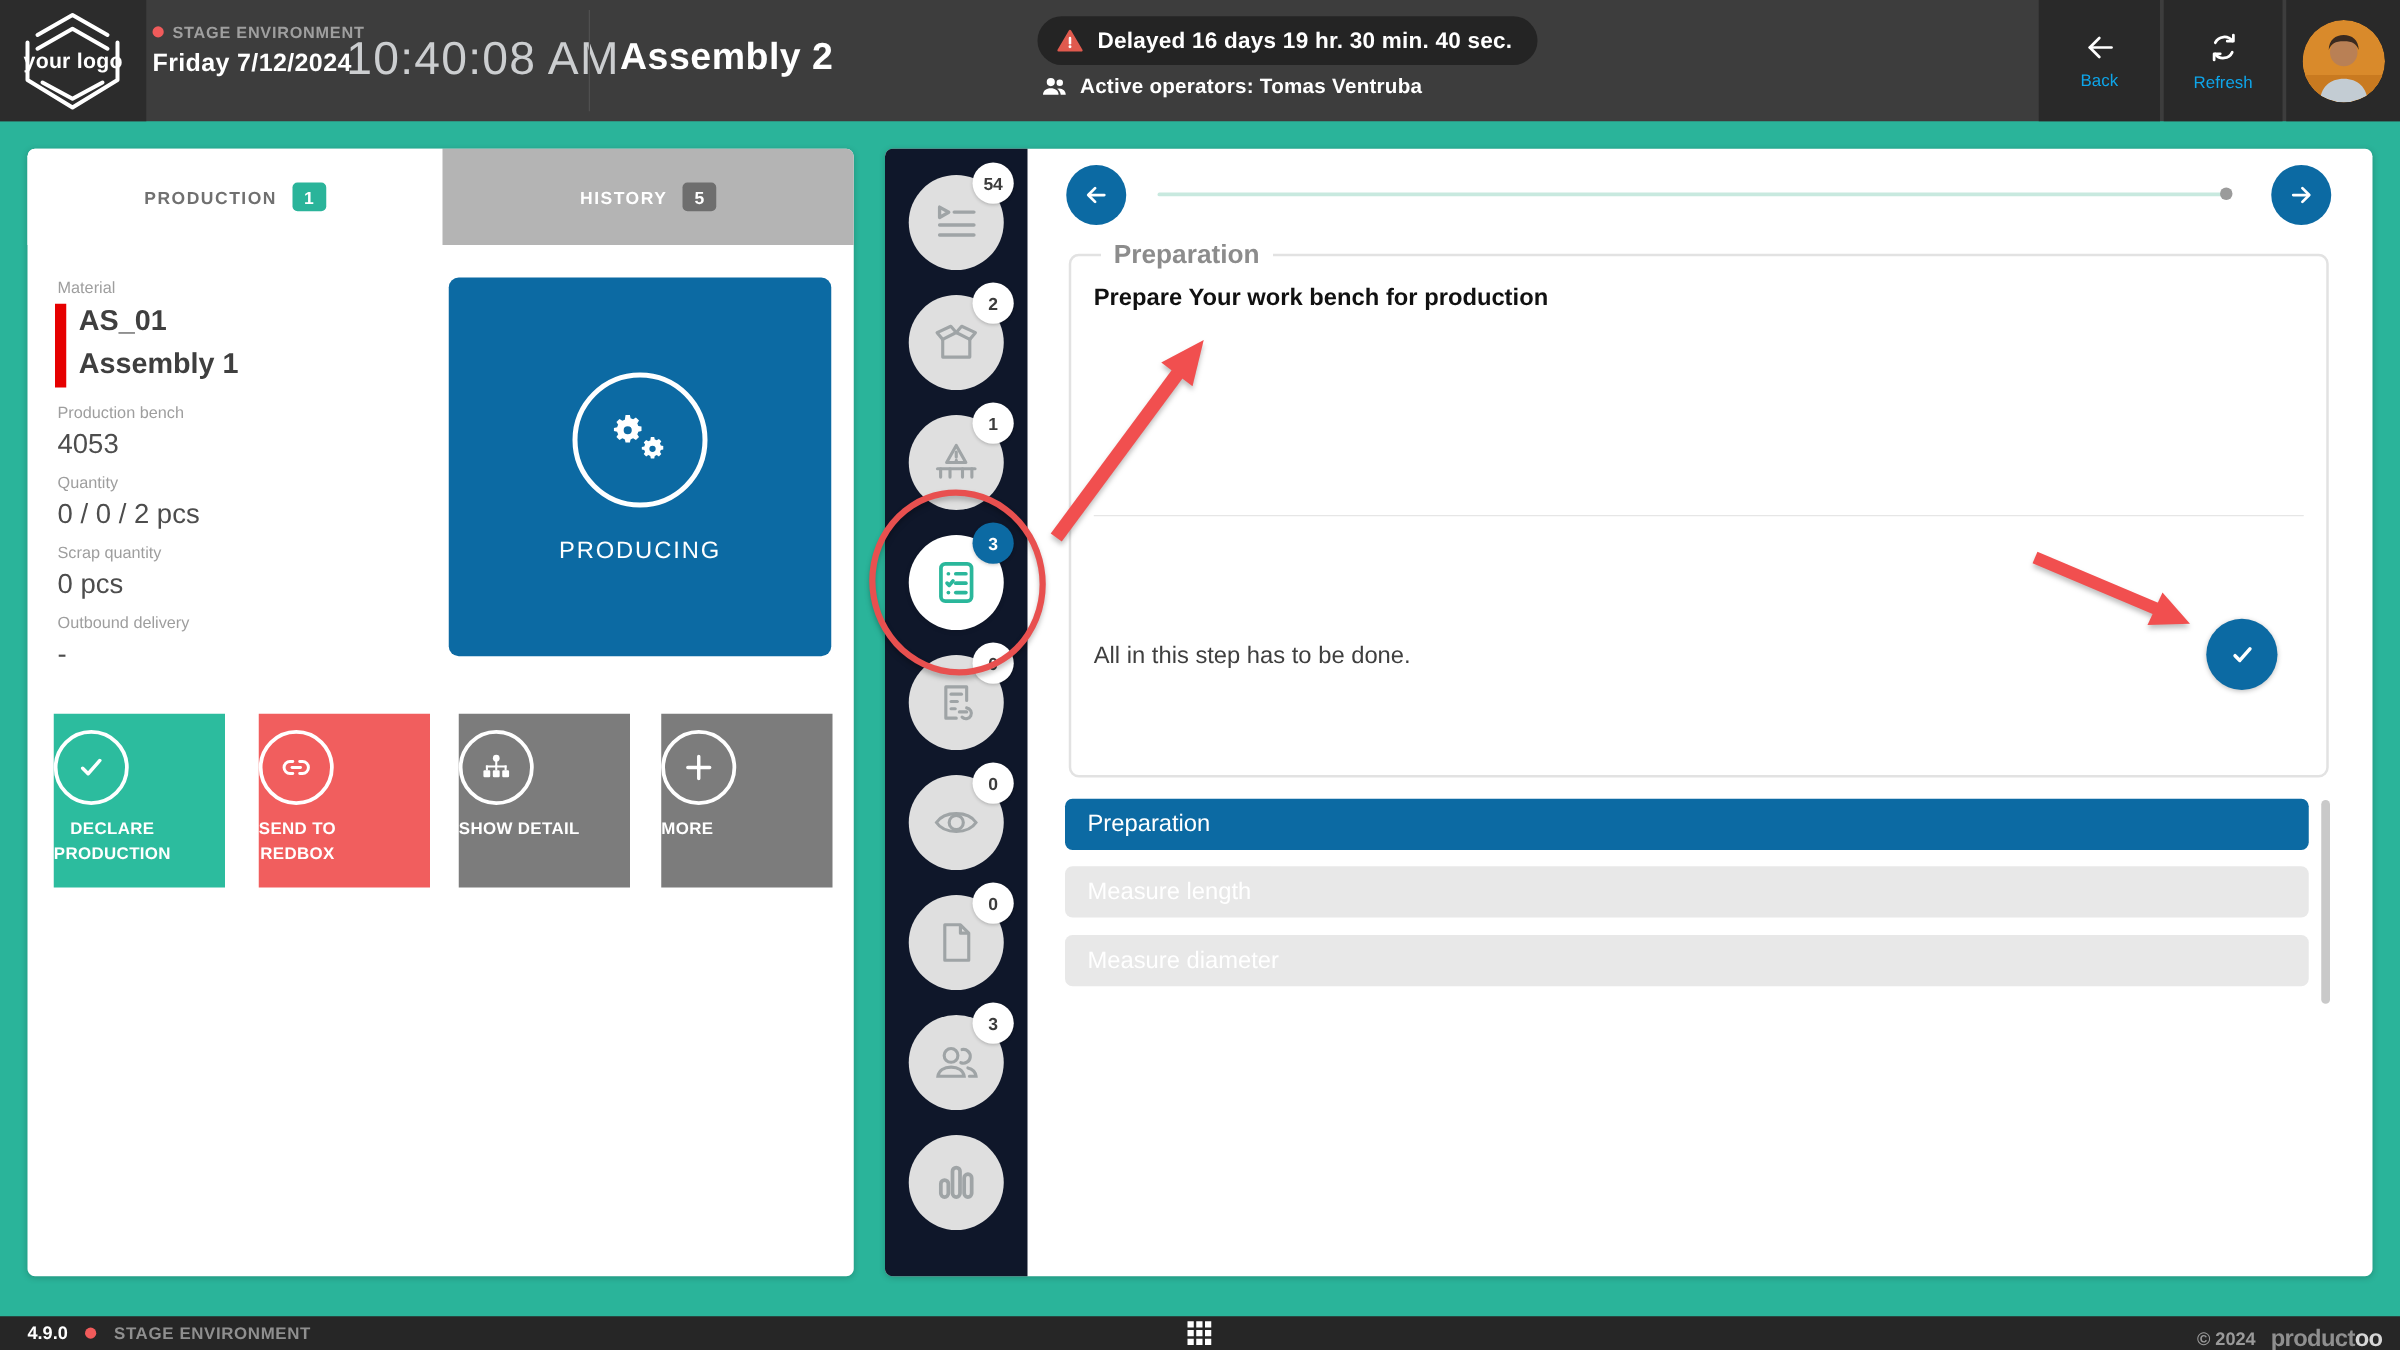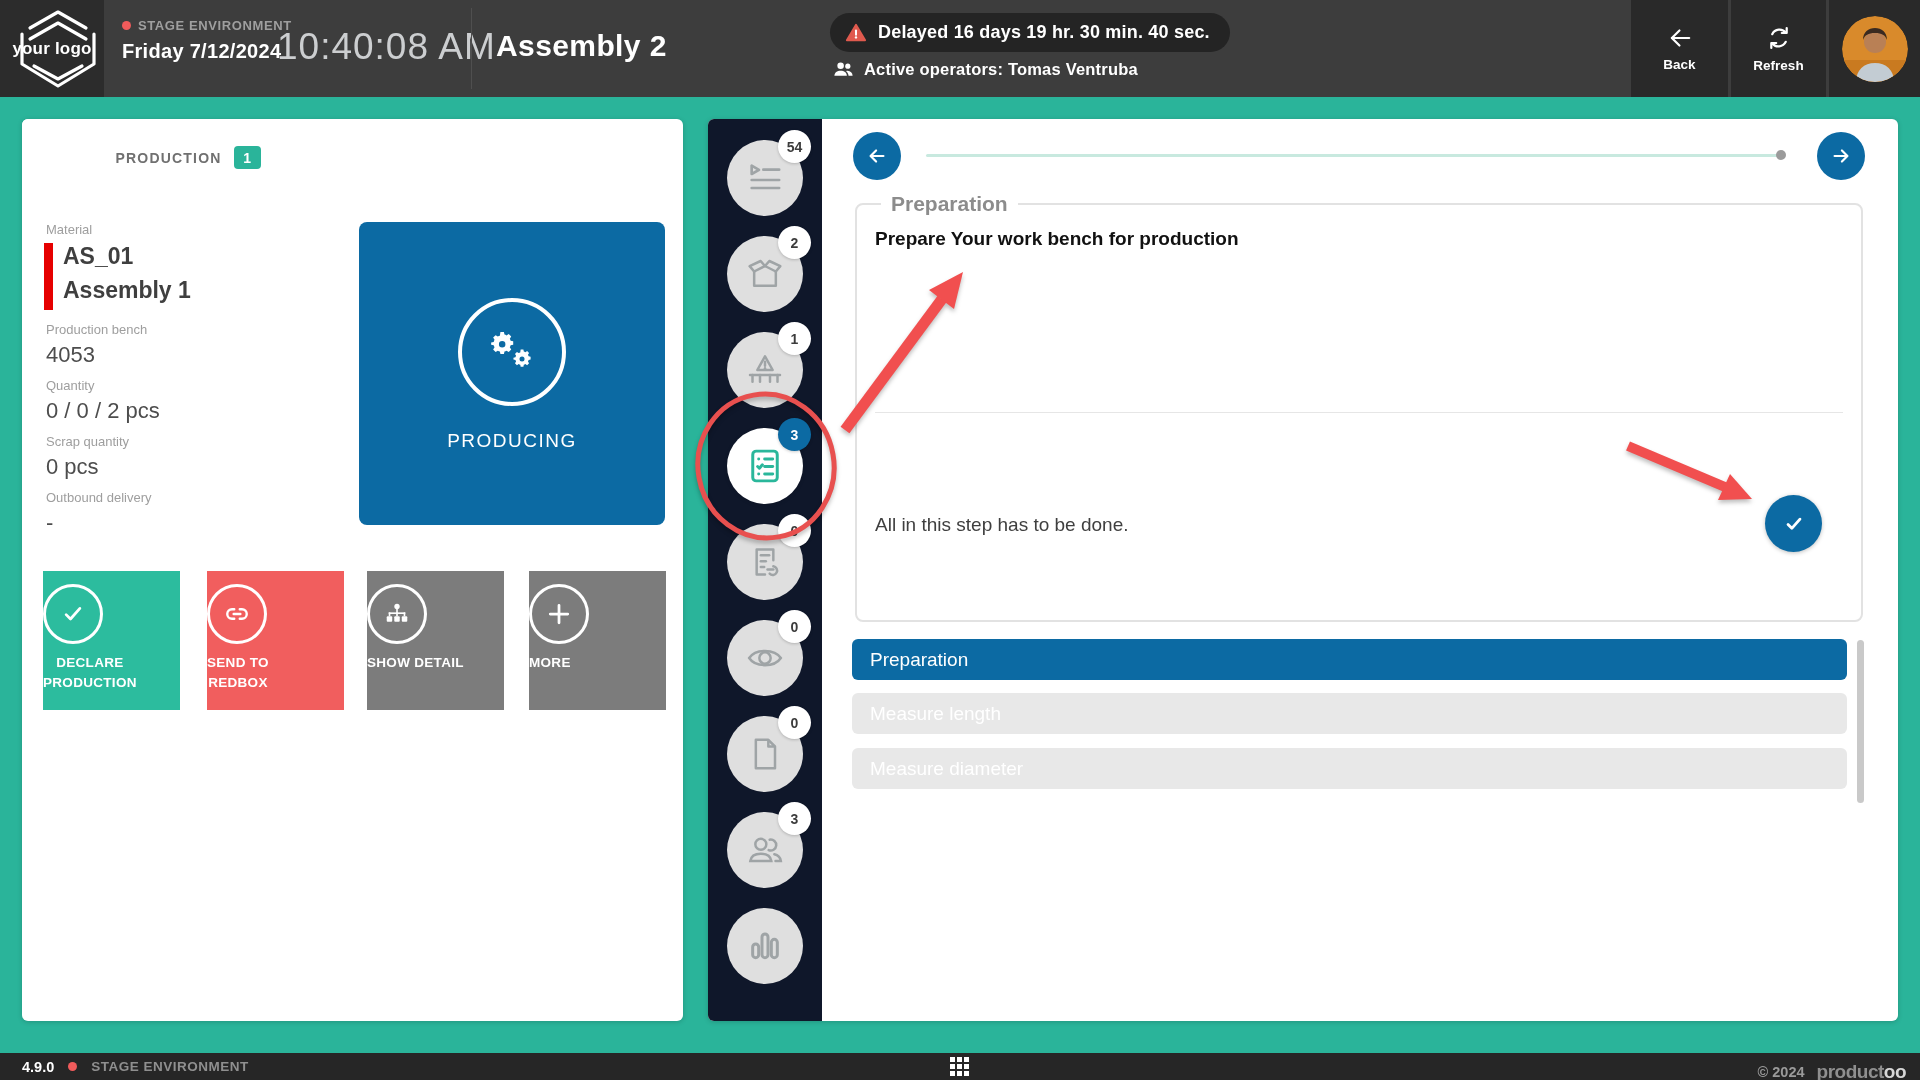--- a/index.html
+++ b/index.html
@@ -2,42 +2,42 @@
 <html><head>
 <meta charset="utf-8">
 <style>
   html,body{margin:0;padding:0;background:#222;}
   #app{position:relative;width:1920px;height:1080px;background:#2ab49a;
        font-family:"Liberation Sans","DejaVu Sans",sans-serif;overflow:hidden;
        -webkit-font-smoothing:antialiased;}
 
   
   #header{position:absolute;left:0;top:0;width:1920px;height:97px;background:#3d3d3d;}
-  #logo-block{position:absolute;left:0;top:0;width:104px;height:97px;background:#2c2c2c;
+  #logo-block{position:absolute;left:0;top:0;width:117px;height:97px;background:#2c2c2c;
               display:flex;align-items:center;justify-content:center;}
   #logo-block svg{position:absolute;left:8px;top:4px;}
   #logo-text{position:relative;color:#fff;font-weight:bold;font-size:17px;letter-spacing:.2px;}
   .env-dot{width:9px;height:9px;border-radius:50%;background:#f05b5b;display:inline-block;}
   #env-block{position:absolute;left:122px;top:18px;}
   #env-line{display:flex;align-items:center;gap:7px;}
   #env-label{font-size:13px;color:#9f9f9f;letter-spacing:.6px;font-weight:bold;}
   #env-date{margin-top:7px;font-size:20px;color:#fff;font-weight:bold;letter-spacing:.3px;}
   #clock{position:absolute;left:277px;top:26px;width:180px;font-size:37px;color:#ccced0;
          letter-spacing:1px;font-weight:500;white-space:nowrap;}
   #header-sep{position:absolute;left:471px;top:8px;width:1px;height:81px;background:#4f4f4f;}
   #workplace-title{position:absolute;left:496px;top:29px;font-size:30px;color:#fff;
                    font-weight:bold;letter-spacing:.4px;white-space:nowrap;}
   #delay-pill{position:absolute;left:830px;top:13px;height:39px;background:#242424;border-radius:20px;
               display:flex;align-items:center;gap:11px;padding:0 20px 0 15px;}
   #delay-pill span{color:#fff;font-size:18px;font-weight:bold;letter-spacing:.2px;white-space:nowrap;}
   #operators-row{position:absolute;left:832px;top:58px;display:flex;align-items:center;gap:9px;}
   #operators-row span{color:#fff;font-size:16.5px;font-weight:bold;letter-spacing:.2px;}
   .hdr-btn{position:absolute;top:0;height:97px;background:#292929;display:flex;flex-direction:column;
            align-items:center;justify-content:center;gap:6px;cursor:pointer;}
-  .hdr-btn .lbl{color:#ffffff;font-size:13.5px;font-weight:bold;}
+  .hdr-btn .lbl{color:#0ea5e9;font-size:13.5px;font-weight:normal;}
   #back-btn{left:1631px;width:97px;}
   #refresh-btn{left:1731px;width:95px;}
   #avatar-block{position:absolute;left:1829px;top:0;width:91px;height:97px;background:#292929;
                 display:flex;align-items:center;justify-content:center;}
   #avatar{width:66px;height:66px;border-radius:50%;overflow:hidden;cursor:pointer;}
 
   
   #footer{position:absolute;left:0;top:1053px;width:1920px;height:27px;background:#262626;}
   #footer-left{position:absolute;left:22px;top:0;height:27px;display:flex;align-items:center;gap:14px;}
   #footer-version{color:#fff;font-size:14.5px;font-weight:bold;}
@@ -202,20 +202,24 @@
         </svg>
       </div>
     </div>
   </div>
 
   <div id="left-card">
     <div id="tab-production" class="tab">
       <span class="tab-label">PRODUCTION</span>
       <span class="tab-badge badge-teal">1</span>
     </div>
+    <div id="tab-history" class="tab">
+      <span class="tab-label">HISTORY</span>
+      <span class="tab-badge badge-gray">5</span>
+    </div>
 
     <div class="fld-label" style="top:103px;">Material</div>
     <div id="mat-bar"></div>
     <div class="mat-line" style="top:124px;">AS_01</div>
     <div class="mat-line" style="top:158px;">Assembly 1</div>
 
     <div class="fld-label" style="top:203px;">Production bench</div>
     <div class="fld-value" style="top:223px;">4053</div>
 
     <div class="fld-label" style="top:259px;">Quantity</div>

